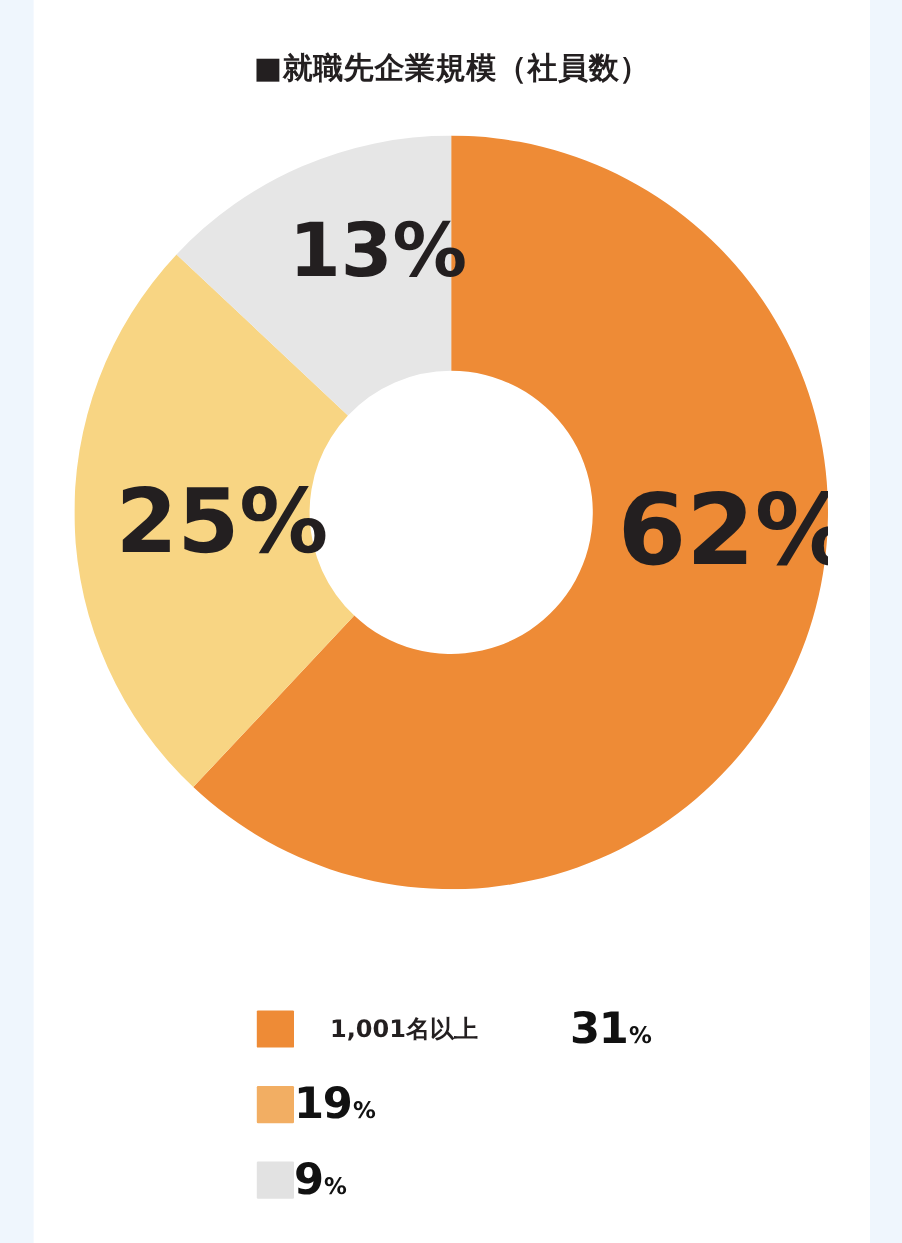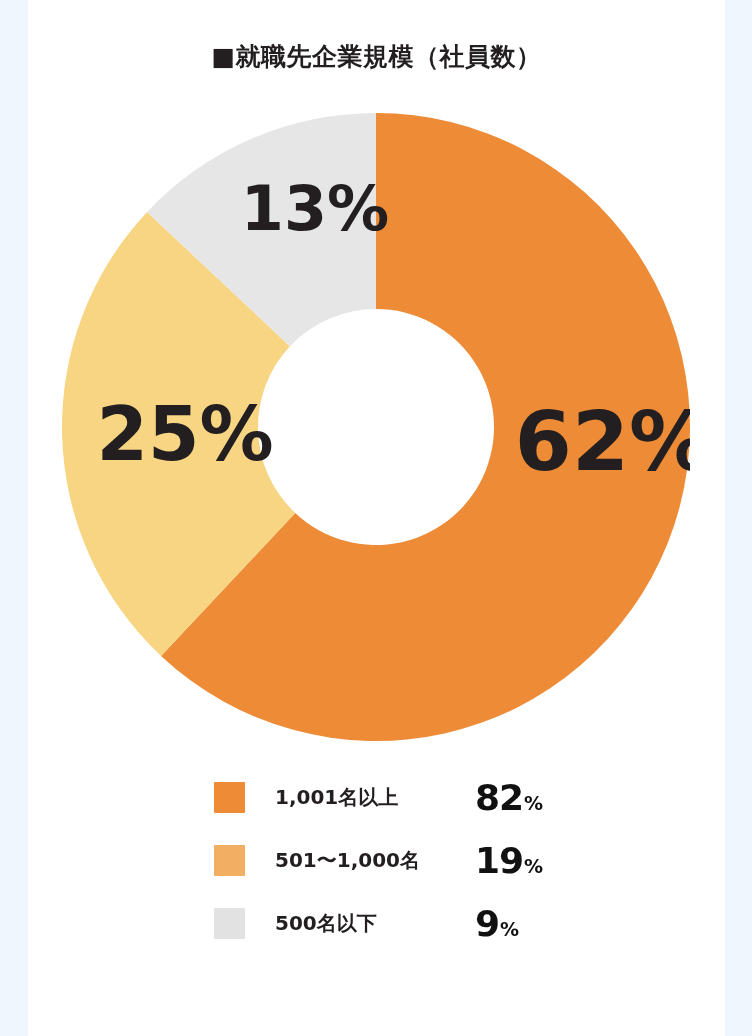--- a/index.html
+++ b/index.html
@@ -62,21 +62,21 @@
   .slice-label {
     font-family: "DejaVu Sans", "Liberation Sans", sans-serif;
     font-weight: 700;
     fill: #231f20;
   }
 
   
   #legend {
     position: absolute;
     left: 0px;
-    top: 766px;
+    top: 826px;
     width: 674px;
   }
   .legend-row {
     display: flex;
     align-items: center;
     height: 63px;
   }
   .legend-swatch {
     width: 31px;
     height: 31px;
@@ -136,37 +136,35 @@
         </g>
       </svg>
     </div>
 
     <div id="legend">
 
       <div class="legend-row">
         <div class="legend-swatch" style="background: rgb(238, 139, 54);"></div>
         <div class="legend-label">1,001名以上</div>
         <div class="legend-pct">
-          <span class="num">82</span>
+          <span class="num">31</span>
           <span class="sym">%</span>
         </div>
       </div>
 
       <div class="legend-row">
         <div class="legend-swatch" style="background: rgb(242, 174, 99);"></div>
-        <div class="legend-label">501〜1,000名</div>
         <div class="legend-pct">
           <span class="num">19</span>
           <span class="sym">%</span>
         </div>
       </div>
 
       <div class="legend-row">
         <div class="legend-swatch" style="background: rgb(226, 226, 226);"></div>
-        <div class="legend-label">500名以下</div>
         <div class="legend-pct">
           <span class="num">9</span>
           <span class="sym">%</span>
         </div>
       </div>
 
     </div>
 
   </div>
 </div>

